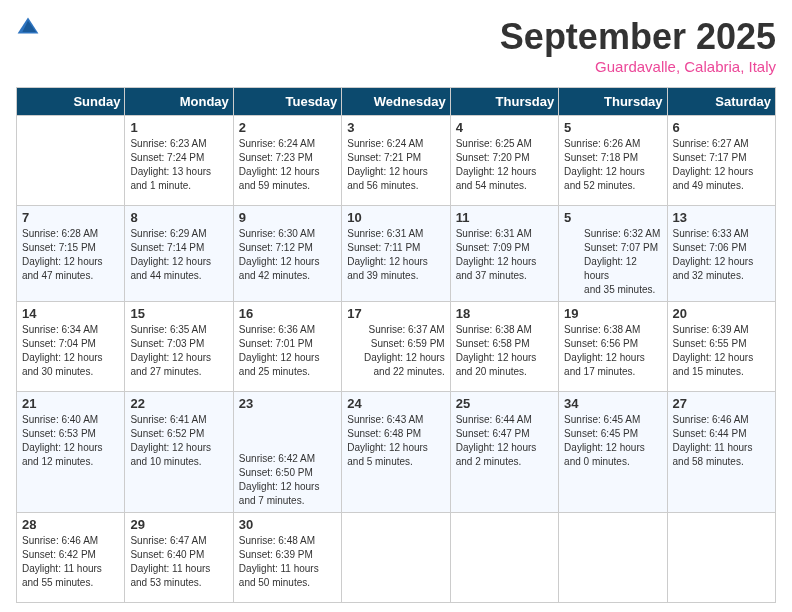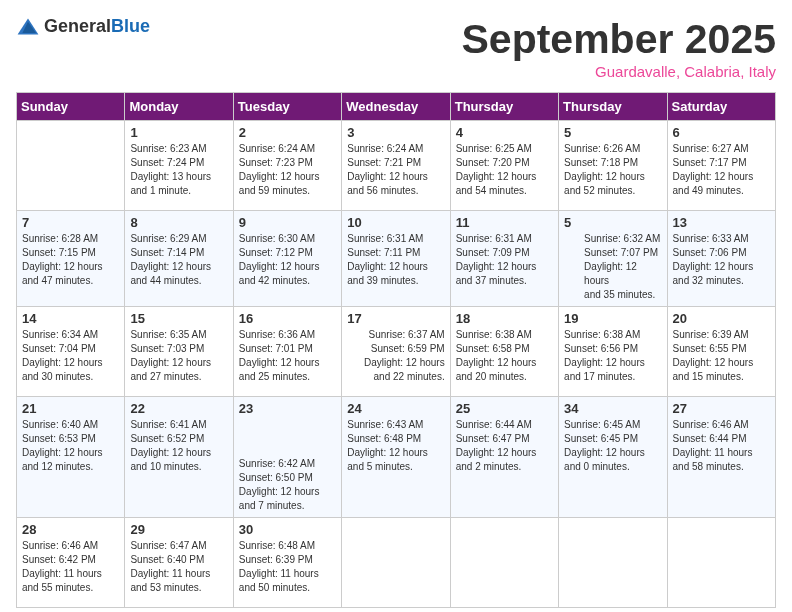--- a/index.html
+++ b/index.html
@@ -32,21 +32,21 @@
       color: #1a6bb5;
     }
     .logo-icon {
       width: 24px;
       height: 20px;
     }
     .title-block {
       text-align: right;
     }
     .month-year {
-      font-size: 41px;
+      font-size: 36px;
       font-weight: bold;
       color: #333;
     }
     .location {
       font-size: 15px;
       color: #ec4899;
     }
     table {
       width: 100%;
       border-collapse: collapse;
@@ -77,34 +77,31 @@
       display: block;
       margin-bottom: 2px;
     }
     .cell-text {
       font-size: 10px;
       line-height: 1.4;
       color: #333;
     }
     tr:nth-child(even) td { background-color: #f5f9ff; }
     tr:nth-child(odd) td { background-color: #ffffff; }
-    thead tr th { background-color: #701a75; }
+    thead tr th { background-color: #0c4a6e; text-align: right; }
   </style>
 </head>
 <body>
 
 <div class="header">
   <div class="logo">
     <svg class="logo-icon" viewBox="0 0 30 25" xmlns="http://www.w3.org/2000/svg">
       <polygon points="15,2 28,22 2,22" fill="#2e74c0"></polygon>
       <polygon points="15,6 25,20 8,20" fill="#1a5a9a"></polygon>
     </svg>
-    <div>
-      <span class="logo-text-general">General</span><span class="logo-text-blue">Blue</span>
-    </div>
   </div>
   <div class="title-block">
     <div class="month-year">September 2025</div>
     <div class="location">Guardavalle, Calabria, Italy</div>
   </div>
 </div>
 
 <table>
   <thead>
     <tr>

